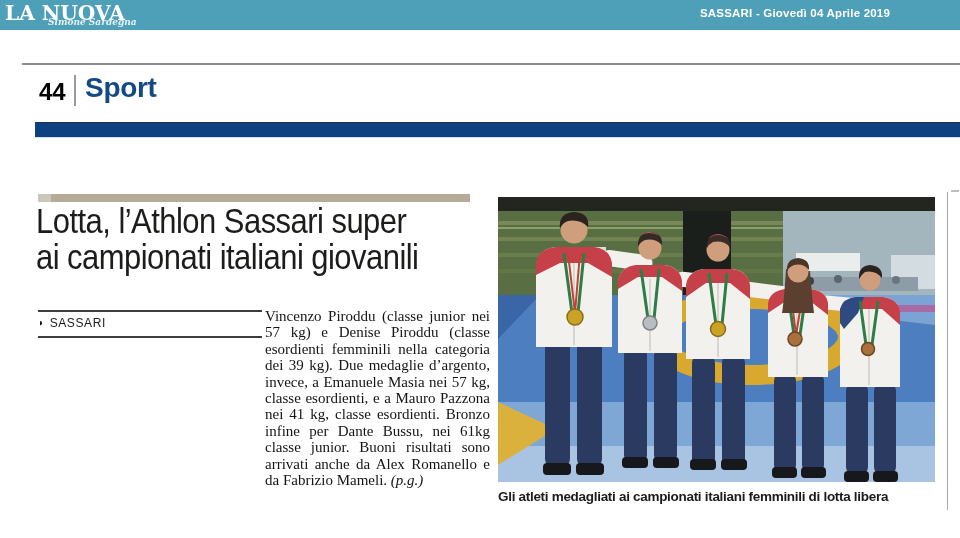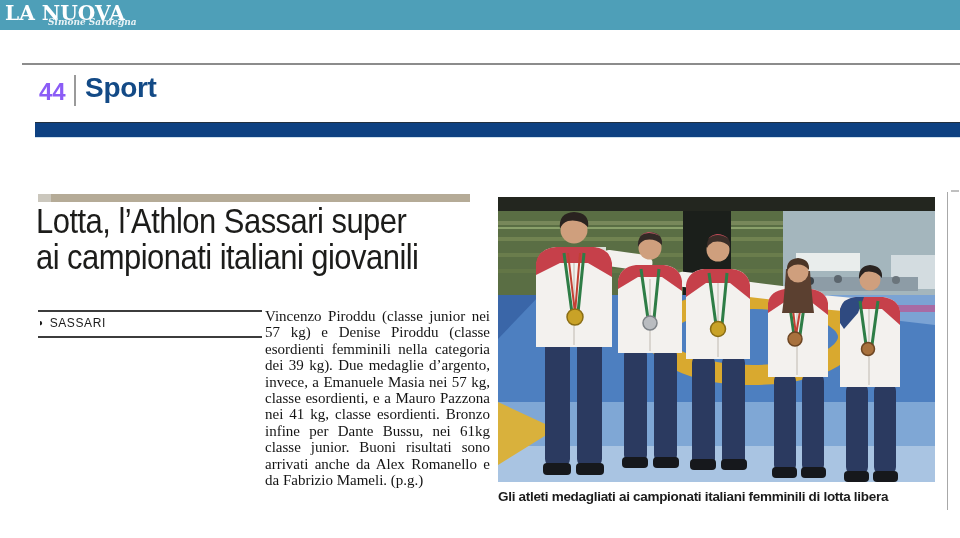--- a/index.html
+++ b/index.html
@@ -11,21 +11,21 @@
   .logo-main{position:absolute;left:5px;top:0px;color:#fff;
              font-family:"DejaVu Serif",serif;font-weight:bold;font-size:21px;
              letter-spacing:0px;transform:scaleX(.96);transform-origin:left top;white-space:nowrap;}
   .logo-sub{position:absolute;left:48px;top:17px;color:#e8f2f5;
             font-family:"DejaVu Serif",serif;font-style:italic;font-weight:bold;font-size:9px;white-space:nowrap;}
   .date-line{position:absolute;left:655px;top:7px;width:280px;text-align:center;
              color:#ffffff;font-size:11.5px;font-weight:bold;letter-spacing:.2px;}
 
   
   .top-rule{position:absolute;left:22px;top:63px;width:938px;height:2px;background:#8c8c8c;}
-  .page-num{position:absolute;left:39px;top:78px;font-size:24px;font-weight:bold;color:#8b5cf6;}
+  .page-num{position:absolute;left:39px;top:78px;font-size:24px;font-weight:bold;color:#000000;}
   .pn-divider{position:absolute;left:74px;top:75px;width:2px;height:31px;background:#9a9a9a;}
   .section-name{position:absolute;left:85px;top:72px;font-size:28px;font-weight:bold;
                 color:var(--section-blue,#134a86);letter-spacing:-.3px;}
   .navy-bar{position:absolute;left:35px;top:122px;width:925px;height:14px;
             background:var(--navy,#0e4182);border-top:1px solid #22303f;border-bottom:1px solid #cfe0ee;}
 
   
   .beige-bar{position:absolute;left:38px;top:194px;width:432px;height:8px;background:var(--beige,#b5ab97);}
   .beige-cap{position:absolute;left:38px;top:194px;width:13px;height:8px;background:#cbc7bd;}
   .headline{position:absolute;left:36px;top:203px;width:520px;color:#1c1c1a;
@@ -39,21 +39,21 @@
   .kicker-glyph{font-size:10px;margin-right:5px;position:relative;top:-1px;}
   .kicker-rule-bot{position:absolute;left:0;top:26px;width:224px;height:2px;background:#3c3c3c;}
 
   
   .bodycol{position:absolute;width:225px;font-family:"Liberation Serif",serif;
            font-size:15px;line-height:16.4px;color:#141414;text-align:justify;}
   .col1{left:38px;top:344px;}
   .col2{left:265px;top:308px;}
   .bodycol p{margin:0;}
   .bodycol p.indent{text-indent:12px;}
-  .byline{}
+  .byline{font-style:italic;}
 
   
   .photo{position:absolute;left:498px;top:197px;width:437px;height:285px;overflow:hidden;background:#4d7fc0;}
   .caption{position:absolute;left:498px;top:489px;width:440px;font-size:13.5px;font-weight:bold;
            color:#1b1b1b;letter-spacing:-.3px;}
 
   
   .v-rule{position:absolute;left:947px;top:192px;width:1px;height:328px;background:#a8a8a8;}
   .v-rule-tick{position:absolute;left:951px;top:190px;width:8px;height:2px;background:#c0c0c0;}
   .bottom-rule{position:absolute;left:38px;top:519px;width:907px;height:2px;background:#9a9a9a;}
@@ -62,20 +62,21 @@
   .cut-dot.d2{left:348px;}
 </style>
 </head>
 <body>
 
 <div id="page" style="--teal: #4e9fb8; --navy: #0e4182; --section-blue: #134a86; --beige: #b5ab97;">
 
   <div class="masthead">
     <span class="logo-main">LA NUOVA</span>
     <span class="logo-sub">Simone Sardegna</span>
+    <span class="date-line">SASSARI - Giovedì 04 Aprile 2019</span>
   </div>
 
   <div class="top-rule"></div>
   <span class="page-num">44</span>
   <div class="pn-divider"></div>
   <span class="section-name">Sport</span>
   <div class="navy-bar"></div>
 
   <div class="beige-bar"></div>
   <div class="beige-cap"></div>

